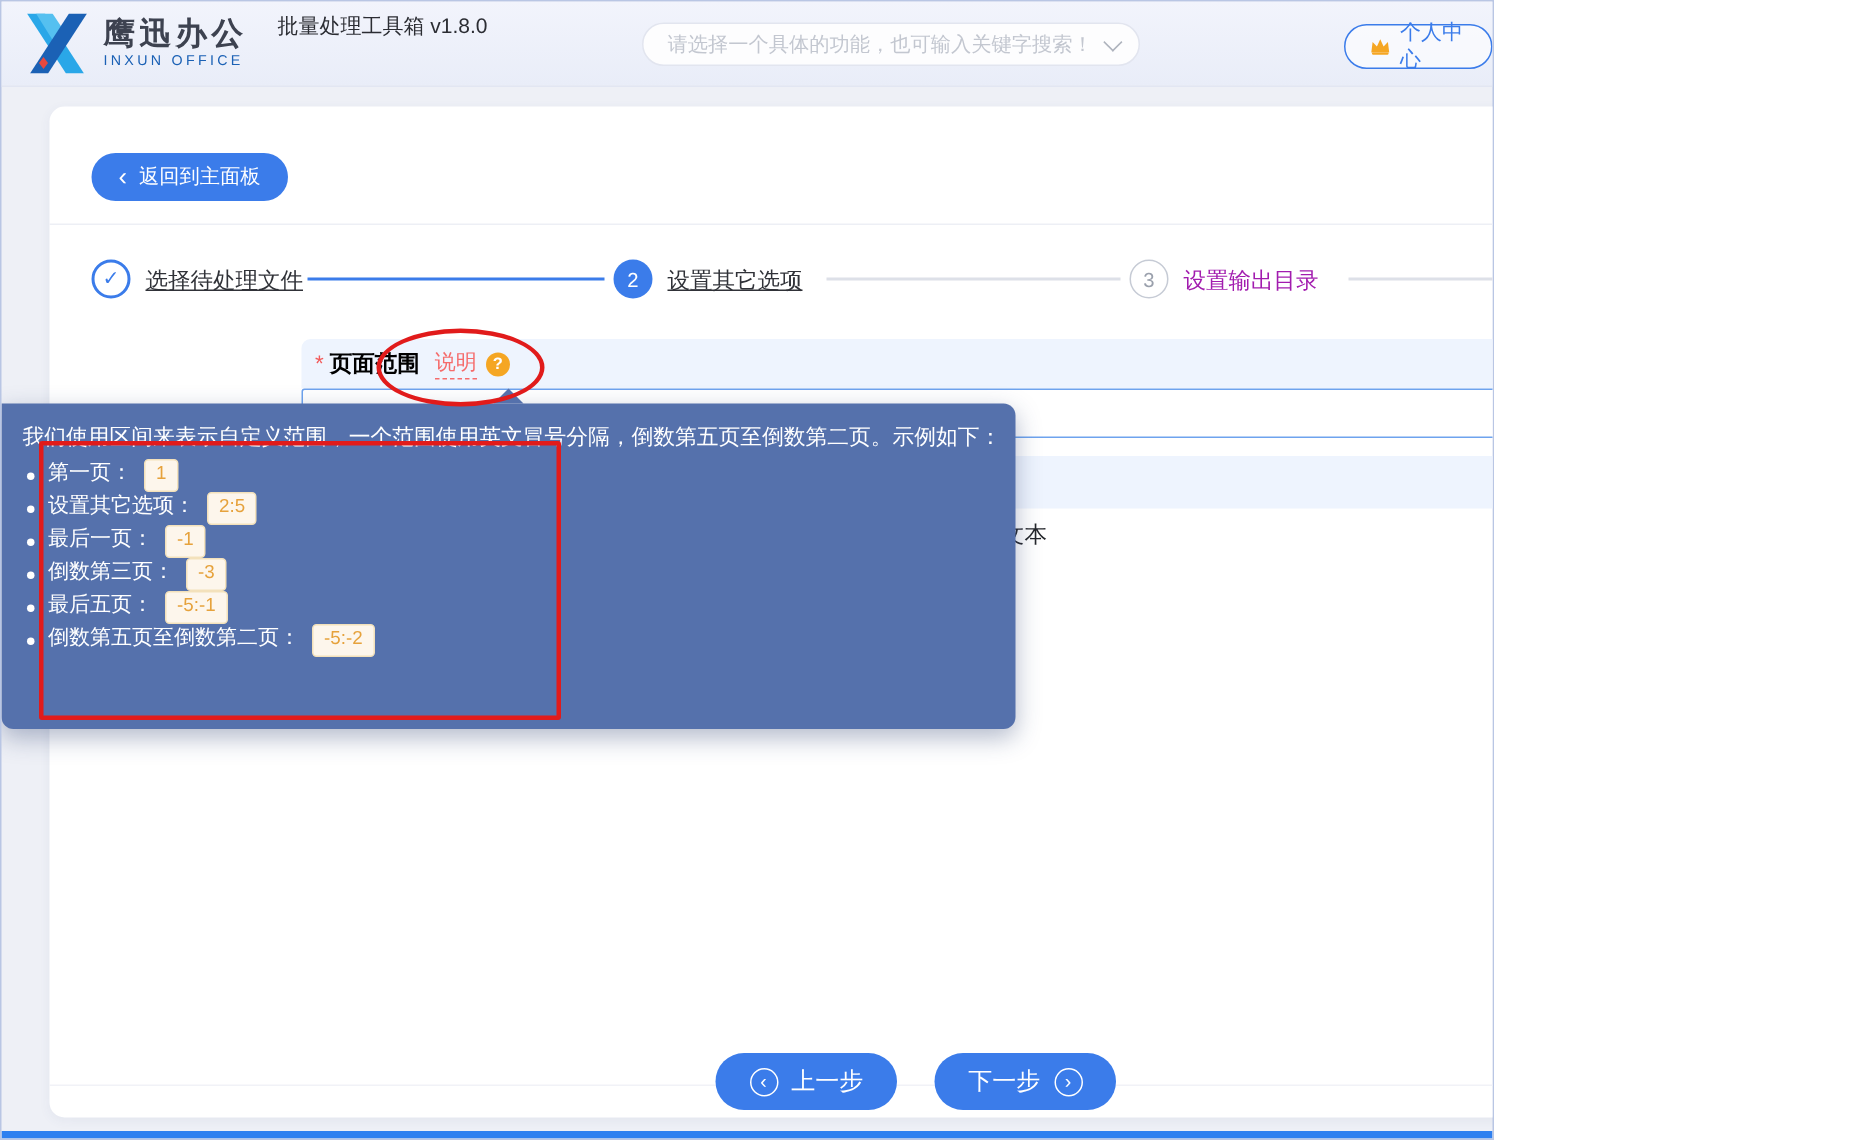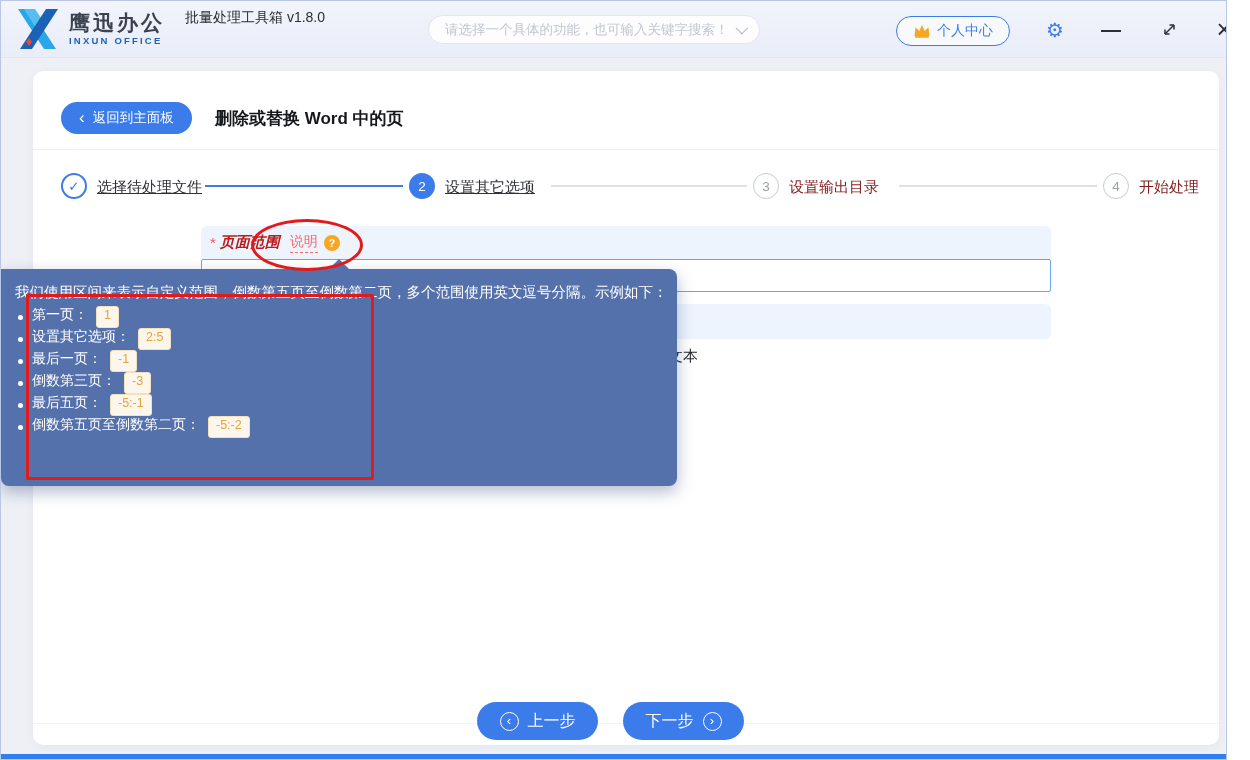--- a/index.html
+++ b/index.html
@@ -1,25 +1,25 @@
 <!DOCTYPE html>
 <html><head>
 <meta charset="utf-8">
 <style>
   * { margin:0; padding:0; box-sizing:border-box; }
   html,body { width:1250px; height:760px; }
   body { font-family:"Liberation Sans","DejaVu Sans",sans-serif; }
-  .window { position:relative; width:1227px; height:760px; background:#eef0f6; overflow:hidden; border:1px solid #b9c6e4; }
+  .window { position:relative; width:996px; height:760px; background:#eef0f6; overflow:hidden; border:1px solid #b9c6e4; }
 
   
   .titlebar { position:absolute; left:0; top:0; width:100%; height:57px; background:linear-gradient(#f2f4fc,#e9edf8); border-bottom:1px solid #e2e6f2; }
   .logo { position:absolute; left:14px; top:8px; display:flex; align-items:center; }
   .logo-text { margin-left:8px; line-height:1; }
   .logo-brand { font-size:21px; font-weight:bold; color:#3d4250; letter-spacing:3px; }
-  .logo-sub { font-size:9.5px; font-weight:bold; color:#1b61b5; letter-spacing:2.2px; margin-top:3px; }
+  .logo-sub { font-size:9.5px; font-weight:normal; color:#1b61b5; letter-spacing:2.2px; margin-top:3px; }
   .app-title { position:absolute; left:184px; top:8px; font-size:14px; color:#2b2d33; }
   .search-select { position:absolute; left:427px; top:14px; width:332px; height:29px; background:#fdfdfe; border:1px solid #e2e5ef; border-radius:15px; display:flex; align-items:center; padding:0 14px 0 16px; cursor:pointer; }
   .search-ph { flex:1; font-size:13.5px; color:#c3c7d0; white-space:nowrap; overflow:hidden; }
   .caret-down { width:9px; height:9px; border-right:1.5px solid #aeb3bd; border-bottom:1.5px solid #aeb3bd; transform:rotate(45deg) translateY(-2px); }
   .user-btn { position:absolute; left:895px; top:15px; height:30px; padding:0 16px; border:1px solid #3b7cea; border-radius:15px; background:rgba(255,255,255,.6); display:flex; align-items:center; gap:6px; color:#3b7cea; font-size:14px; cursor:pointer; }
   .win-icon { position:absolute; top:0; height:57px; display:flex; align-items:center; justify-content:center; cursor:pointer; color:#2e2f33; }
   .gear { left:1040px; width:28px; font-size:20px; color:#3b7cea; }
   .minimize { left:1096px; width:28px; font-size:20px; font-weight:bold; }
   .maximize { left:1154px; width:28px; }
   .close { left:1208px; width:30px; font-size:26px; font-weight:300; }
@@ -31,29 +31,29 @@
   .page-title { position:absolute; left:214px; top:106px; font-size:17px; font-weight:bold; color:#17181c; }
   .title-divider { position:absolute; left:32px; top:148px; width:1186px; height:1px; background:#edeff5; }
 
   
   .step-circle { position:absolute; top:172px; width:26px; height:26px; border-radius:50%; display:flex; align-items:center; justify-content:center; font-size:13.5px; }
   .step-done   { border:2px solid #3b7cea; color:#3b7cea; background:#fff; }
   .step-active { background:#3b7cea; color:#fff; }
   .step-wait   { border:1.5px solid #c6cbd5; color:#9aa0ac; background:#fff; }
   .step-label { position:absolute; top:177px; font-size:15px; }
   .lbl-dark { color:#303238;text-decoration:underline; }
-  .lbl-gray { color:#7f1d1d; }
+  .lbl-gray { color:#a21caf; }
   .connector { position:absolute; top:184px; height:2px; }
   .conn-blue { background:#3b7cea; }
   .conn-gray { background:#dde0e8; }
 
   
   .label-band { position:absolute; left:200px; top:225px; width:850px; height:33px; background:#eef4fe; border-radius:6px 6px 0 0; display:flex; align-items:center; padding-left:9px; }
   .req { color:#f25a5a; font-size:15px; margin-right:4px; }
-  .fld-label { font-size:15px; font-weight:bold; color:#b91c1c;font-style:italic; }
+  .fld-label { font-size:15px; font-weight:bold; color:#000000; }
   .help-link { margin-left:10px; font-size:14px; color:#f56c6c; border-bottom:1.5px dashed #f56c6c; padding-bottom:1px; cursor:pointer; }
   .q-icon { margin-left:6px; width:16px; height:16px; border-radius:50%; background:#f5a623; color:#fff; font-size:11px; font-weight:bold; display:flex; align-items:center; justify-content:center; cursor:pointer; }
   .range-input { position:absolute; left:200px; top:258px; width:850px; height:33px; border:1px solid #6ea3ee; border-radius:2px; background:#fff; padding:0 10px; font-size:14px; color:#333; outline:none; }
   .band2 { position:absolute; left:200px; top:303px; width:850px; height:35px; background:#eef4fe; border-radius:6px; }
   .partial-text { position:absolute; left:652px; top:346px; font-size:15px; color:#24262b; z-index:1; }
 
   
   .tooltip { position:absolute; left:0; top:268px; width:676px; height:217px; background:#5571ac; border-radius:0 8px 8px 8px; box-shadow:0 6px 16px rgba(40,60,110,.35); z-index:10; color:#fff; padding:13px 14px 0 14px; }
   .tooltip-arrow { position:absolute; left:328px; top:-10px; width:0; height:0; border-left:10px solid transparent; border-right:10px solid transparent; border-bottom:10px solid #5571ac; }
   .tip-intro { font-size:14.5px; line-height:20px; white-space:nowrap; }
@@ -121,21 +121,20 @@
     </div>
     <div class="win-icon close">×</div>
   </div>
 
   <div class="card"></div>
 
   <button class="back-btn">
     <span class="back-chevron">‹</span>
     <span>返回到主面板</span>
   </button>
-  <div class="page-title">删除或替换 Word 中的页</div>
   <div class="title-divider"></div>
 
   <div class="step-circle step-done" style="left:60px;">
     <span>✓</span>
   </div>
   <div class="step-label lbl-dark" style="left:96px;">选择待处理文件</div>
   <div class="connector conn-blue" style="left:204px; width:198px;"></div>
 
   <div class="step-circle step-active" style="left:408px;">
     <span>2</span>
@@ -159,21 +158,21 @@
     <span class="fld-label">页面范围</span>
     <span class="help-link">说明</span>
     <span class="q-icon">?</span>
   </div>
   <input class="range-input" type="text" value="" style="">
   <div class="band2"></div>
   <div class="partial-text">的文本</div>
 
   <div class="tooltip">
     <div class="tooltip-arrow"></div>
-    <div class="tip-intro">我们使用区间来表示自定义范围，倒数第五页至倒数第二页，多个范围使用英文逗号分隔。示例如下：</div>
+    <div class="tip-intro">我们使用区间来表示自定义范围，一个范围使用英文冒号分隔，倒数第五页至倒数第二页。示例如下：</div>
     <ul class="tip-list">
       <li class="tip-item">
         <span>第一页：</span>
         <span class="tip-code">1</span>
       </li>
       <li class="tip-item">
         <span>设置其它选项：</span>
         <span class="tip-code">2:5</span>
       </li>
       <li class="tip-item">

